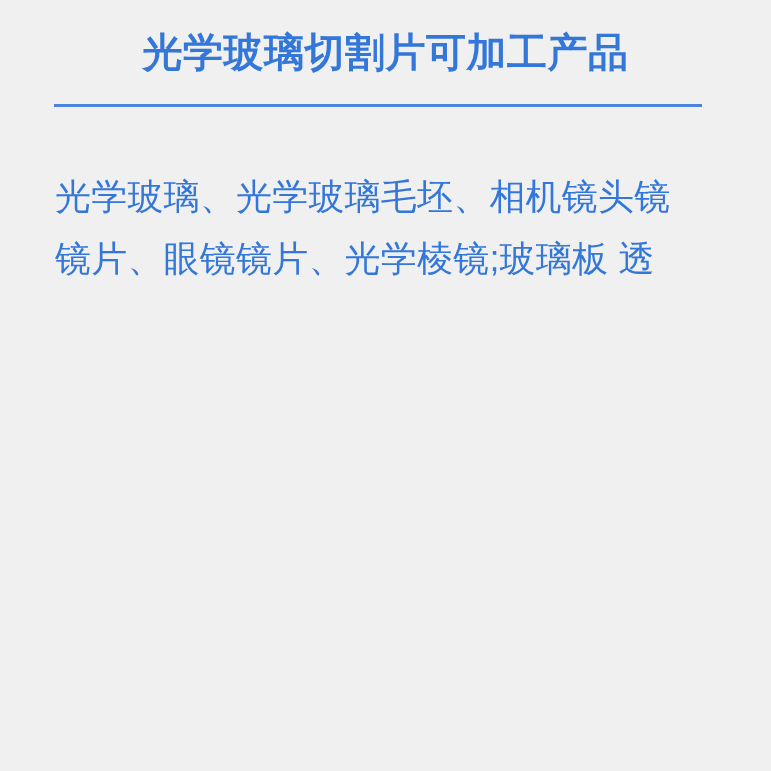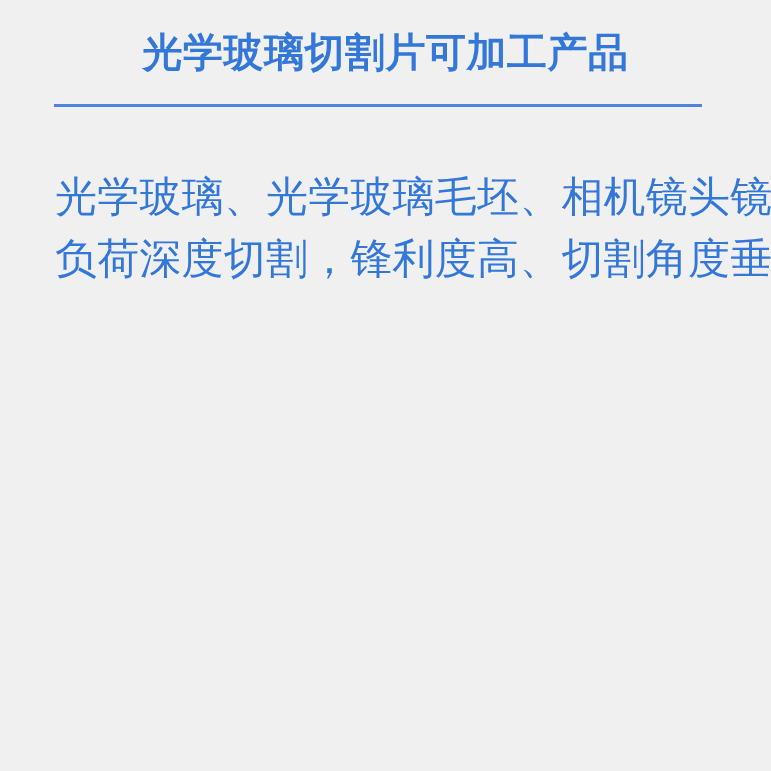--- a/index.html
+++ b/index.html
@@ -41,36 +41,36 @@
     border: 0;
     border-top: 3px solid #4a83e0;
     margin: 0;
   }
   .product-description {
     position: absolute;
     top: 166px;
     left: 55px;
     width: 662px;
     color: #3377d9;
-    font-size: 42px;
+    font-size: 36px;
     line-height: 62px;
     font-weight: 400;
     letter-spacing: 0.2px;
   }
   .description-line {
     white-space: nowrap;
   }
 </style>
 </head>
 <body>
 
 <div class="page">
 
   <div class="page-title">光学玻璃切割片可加工产品</div>
 
   <hr class="title-divider">
 
   <div class="product-description">
     <div class="description-line">光学玻璃、光学玻璃毛坯、相机镜头镜</div>
-    <div class="description-line">负荷深度切割，锋利度高、切割角度垂</div>
+    <div class="description-line">镜片、眼镜镜片、光学棱镜;玻璃板 透</div>
   </div>
 
 </div>
 
 </body></html>

